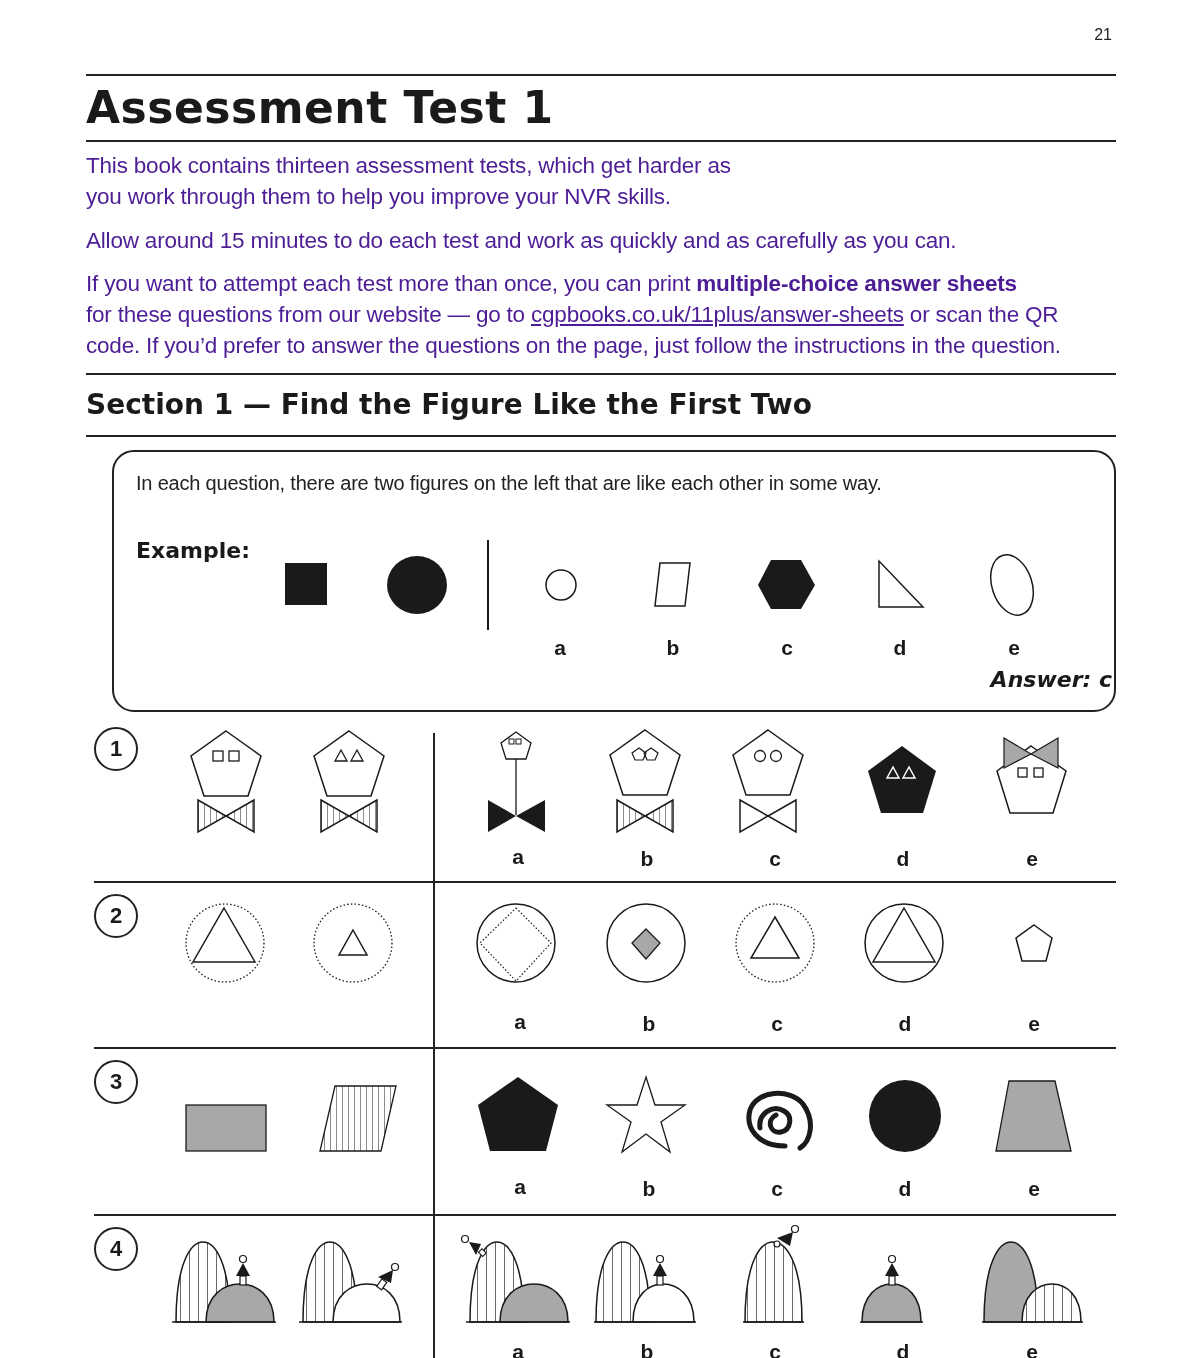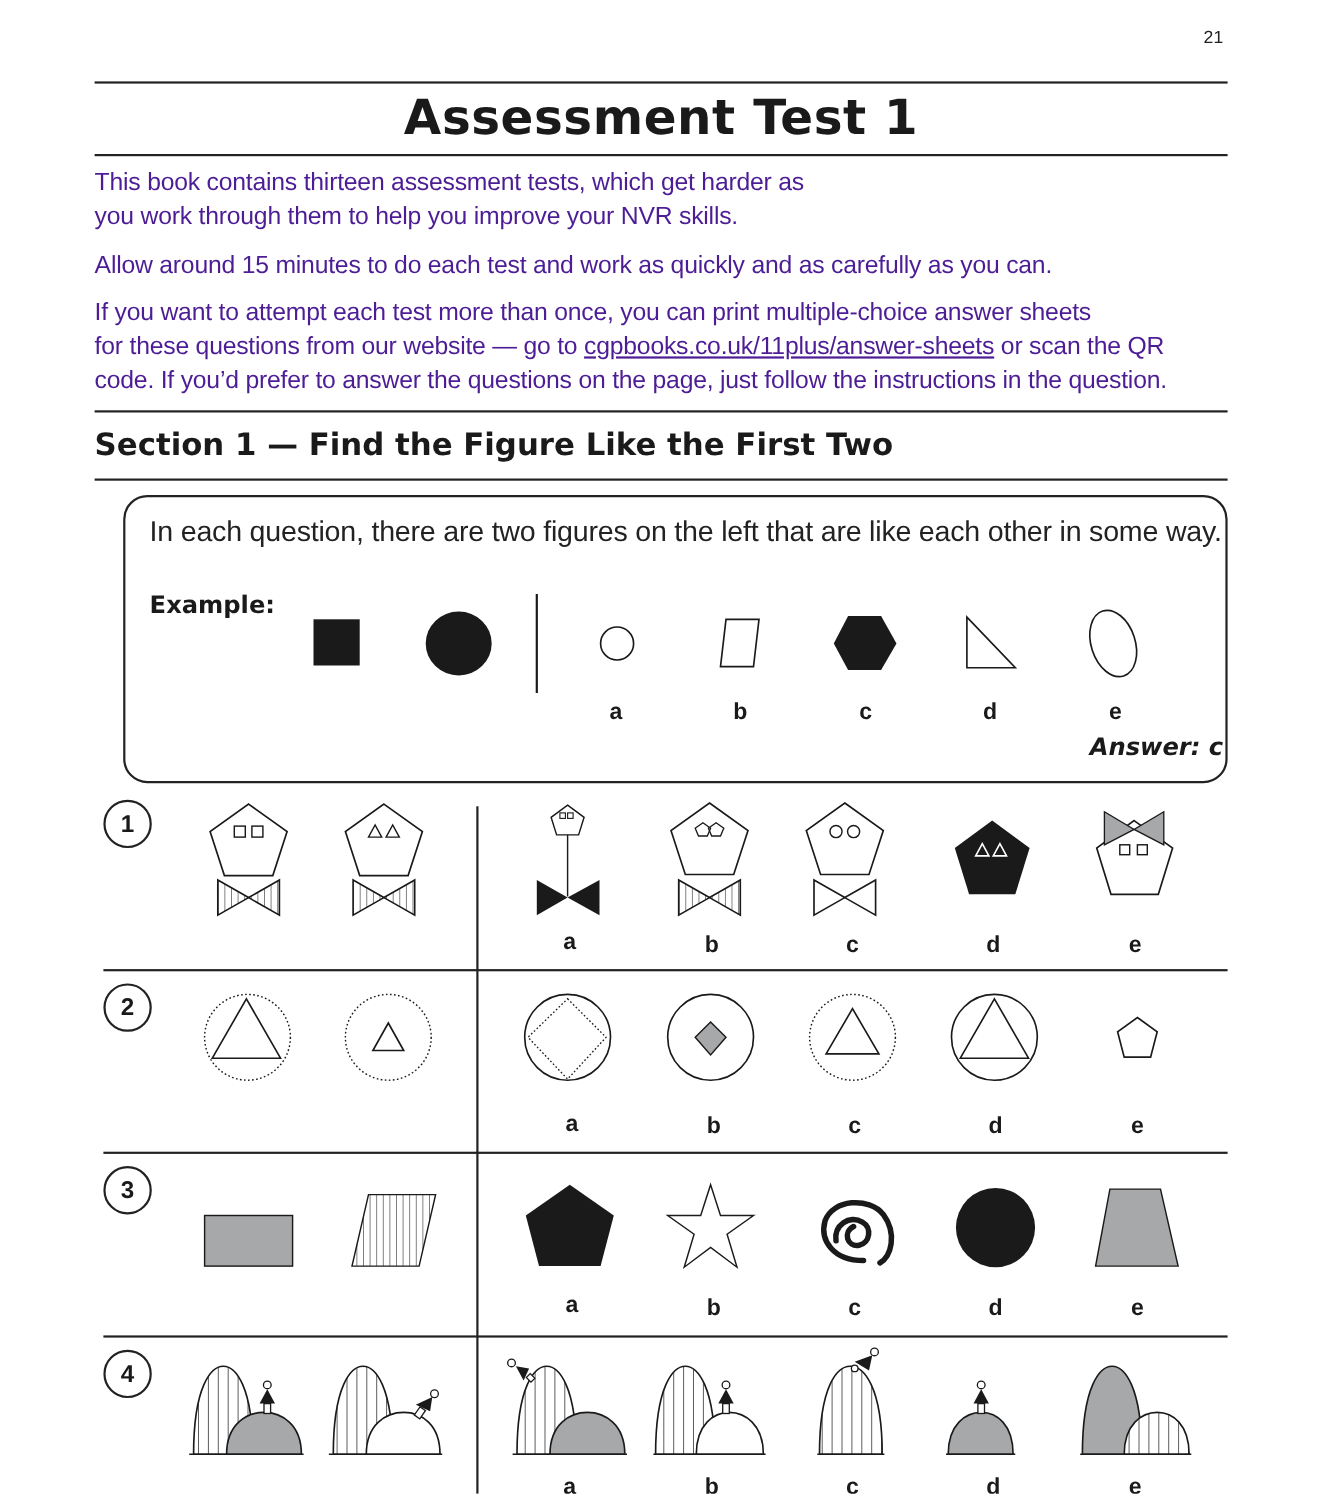--- a/index.html
+++ b/index.html
@@ -1,26 +1,26 @@
 <!DOCTYPE html>
 <html><head>
 <meta charset="utf-8">
 <style>
   html,body{margin:0;padding:0;background:#fff;}
   body{width:1200px;height:1358px;position:relative;overflow:hidden;font-family:"DejaVu Sans",sans-serif;color:#1a1a1a;}
   .abs{position:absolute;}
   .page-num{right:88px;top:26px;font-size:16px;font-family:"Liberation Sans",sans-serif;color:#222;}
   .rule{left:86px;width:1030px;height:2px;background:#222;}
-  .title{left:86px;width:1030px;top:82px;text-align:center;font-size:44px;font-weight:bold;letter-spacing:0.5px;}
+  .title{left:86px;width:1030px;top:82px;text-align:left;font-size:44px;font-weight:bold;letter-spacing:0.5px;}
   .intro{left:86px;width:1080px;font-size:22.5px;line-height:31px;font-family:"Liberation Sans",sans-serif;color:#4c1d95;letter-spacing:-0.2px;}
-  .intro b{font-weight:normal;}
+  .intro b{font-weight:bold;}
   .intro u{text-decoration:underline;}
   .section-title{left:86px;width:1030px;top:388px;font-size:28px;font-weight:bold;}
   .example-box{left:112px;top:450px;width:1000px;height:258px;border:2px solid #222;border-radius:22px;}
-  .ex-text{left:136px;top:468px;font-size:26px;line-height:31px;font-family:"Liberation Sans",sans-serif;color:#222;letter-spacing:-0.2px;}
+  .ex-text{left:136px;top:468px;font-size:20px;line-height:31px;font-family:"Liberation Sans",sans-serif;color:#222;letter-spacing:-0.2px;}
   .ex-label{left:136px;top:538px;font-size:22px;font-weight:bold;}
   .ans{right:88px;top:667px;font-size:22px;font-weight:bold;text-align:right;font-style:italic;}
   .optlabel{font-size:21px;font-weight:bold;font-family:"Liberation Sans",sans-serif;width:40px;text-align:center;}
   .qnum{width:40px;height:40px;border:2px solid #222;border-radius:50%;font-size:22px;font-weight:bold;text-align:center;line-height:40px;font-family:"Liberation Sans",sans-serif;}
   .vline{width:2px;background:#222;}
   .hline{height:2px;background:#222;left:94px;width:1022px;}
   svg{position:absolute;overflow:visible;}
 </style>
 </head>
 <body>

